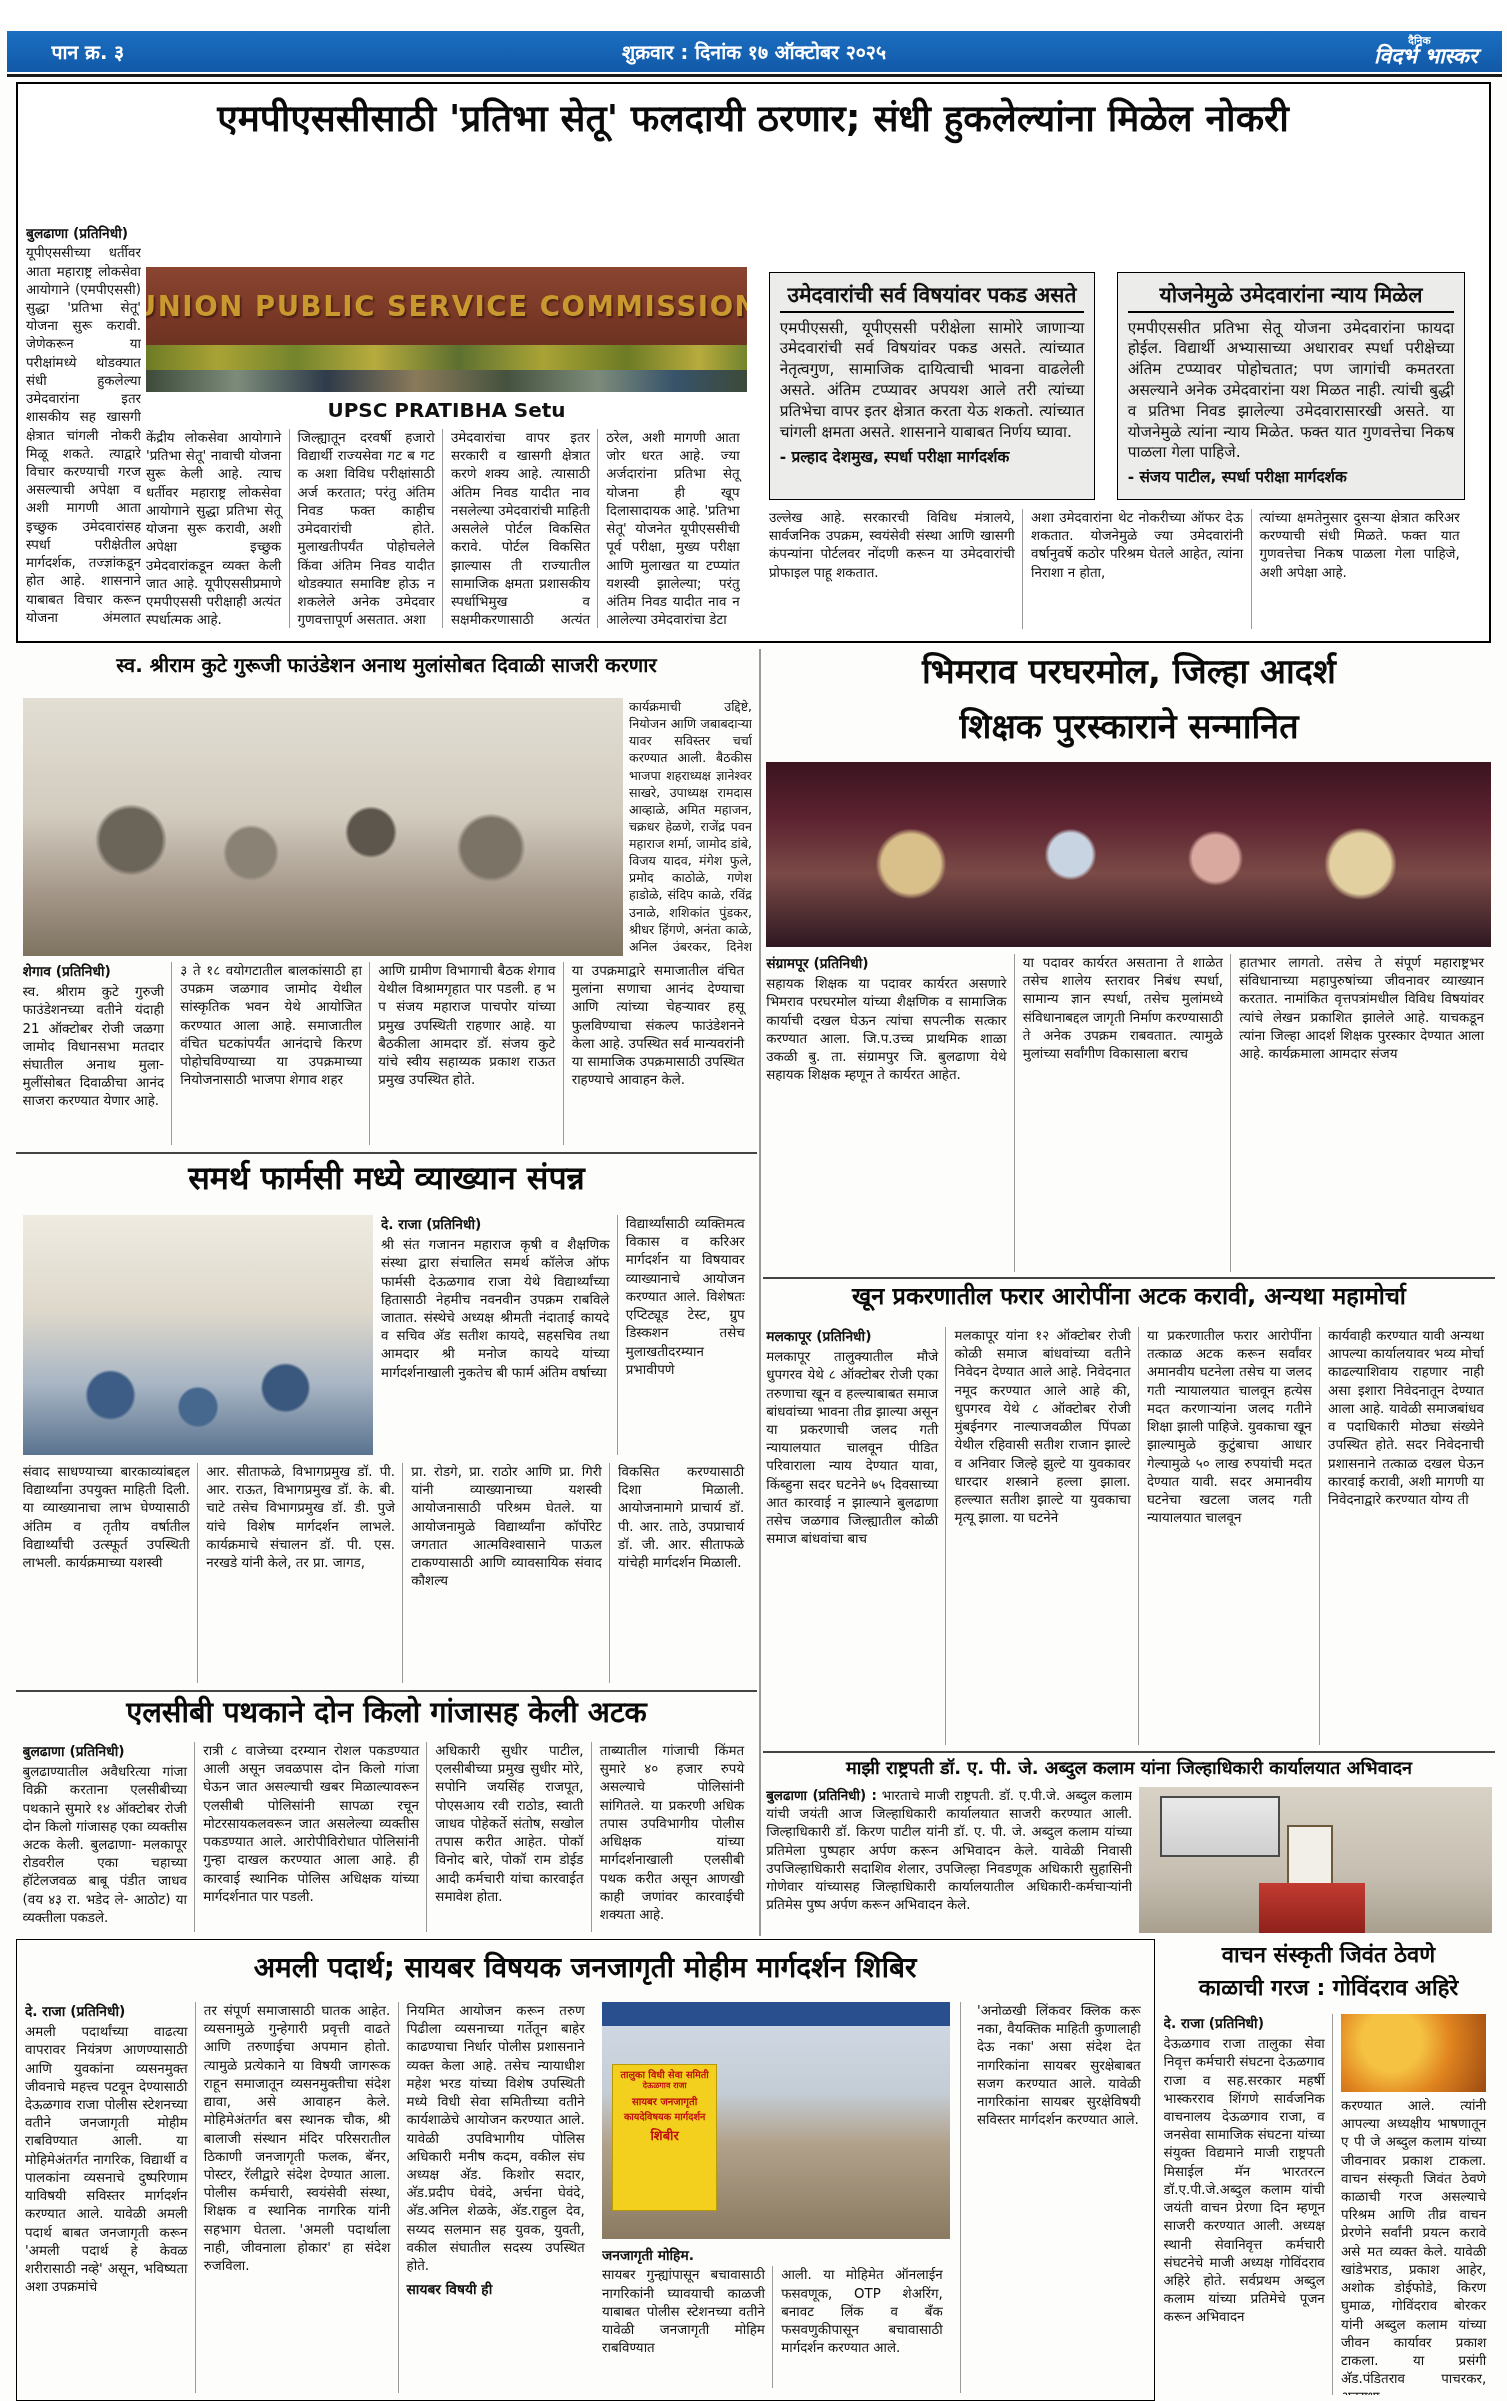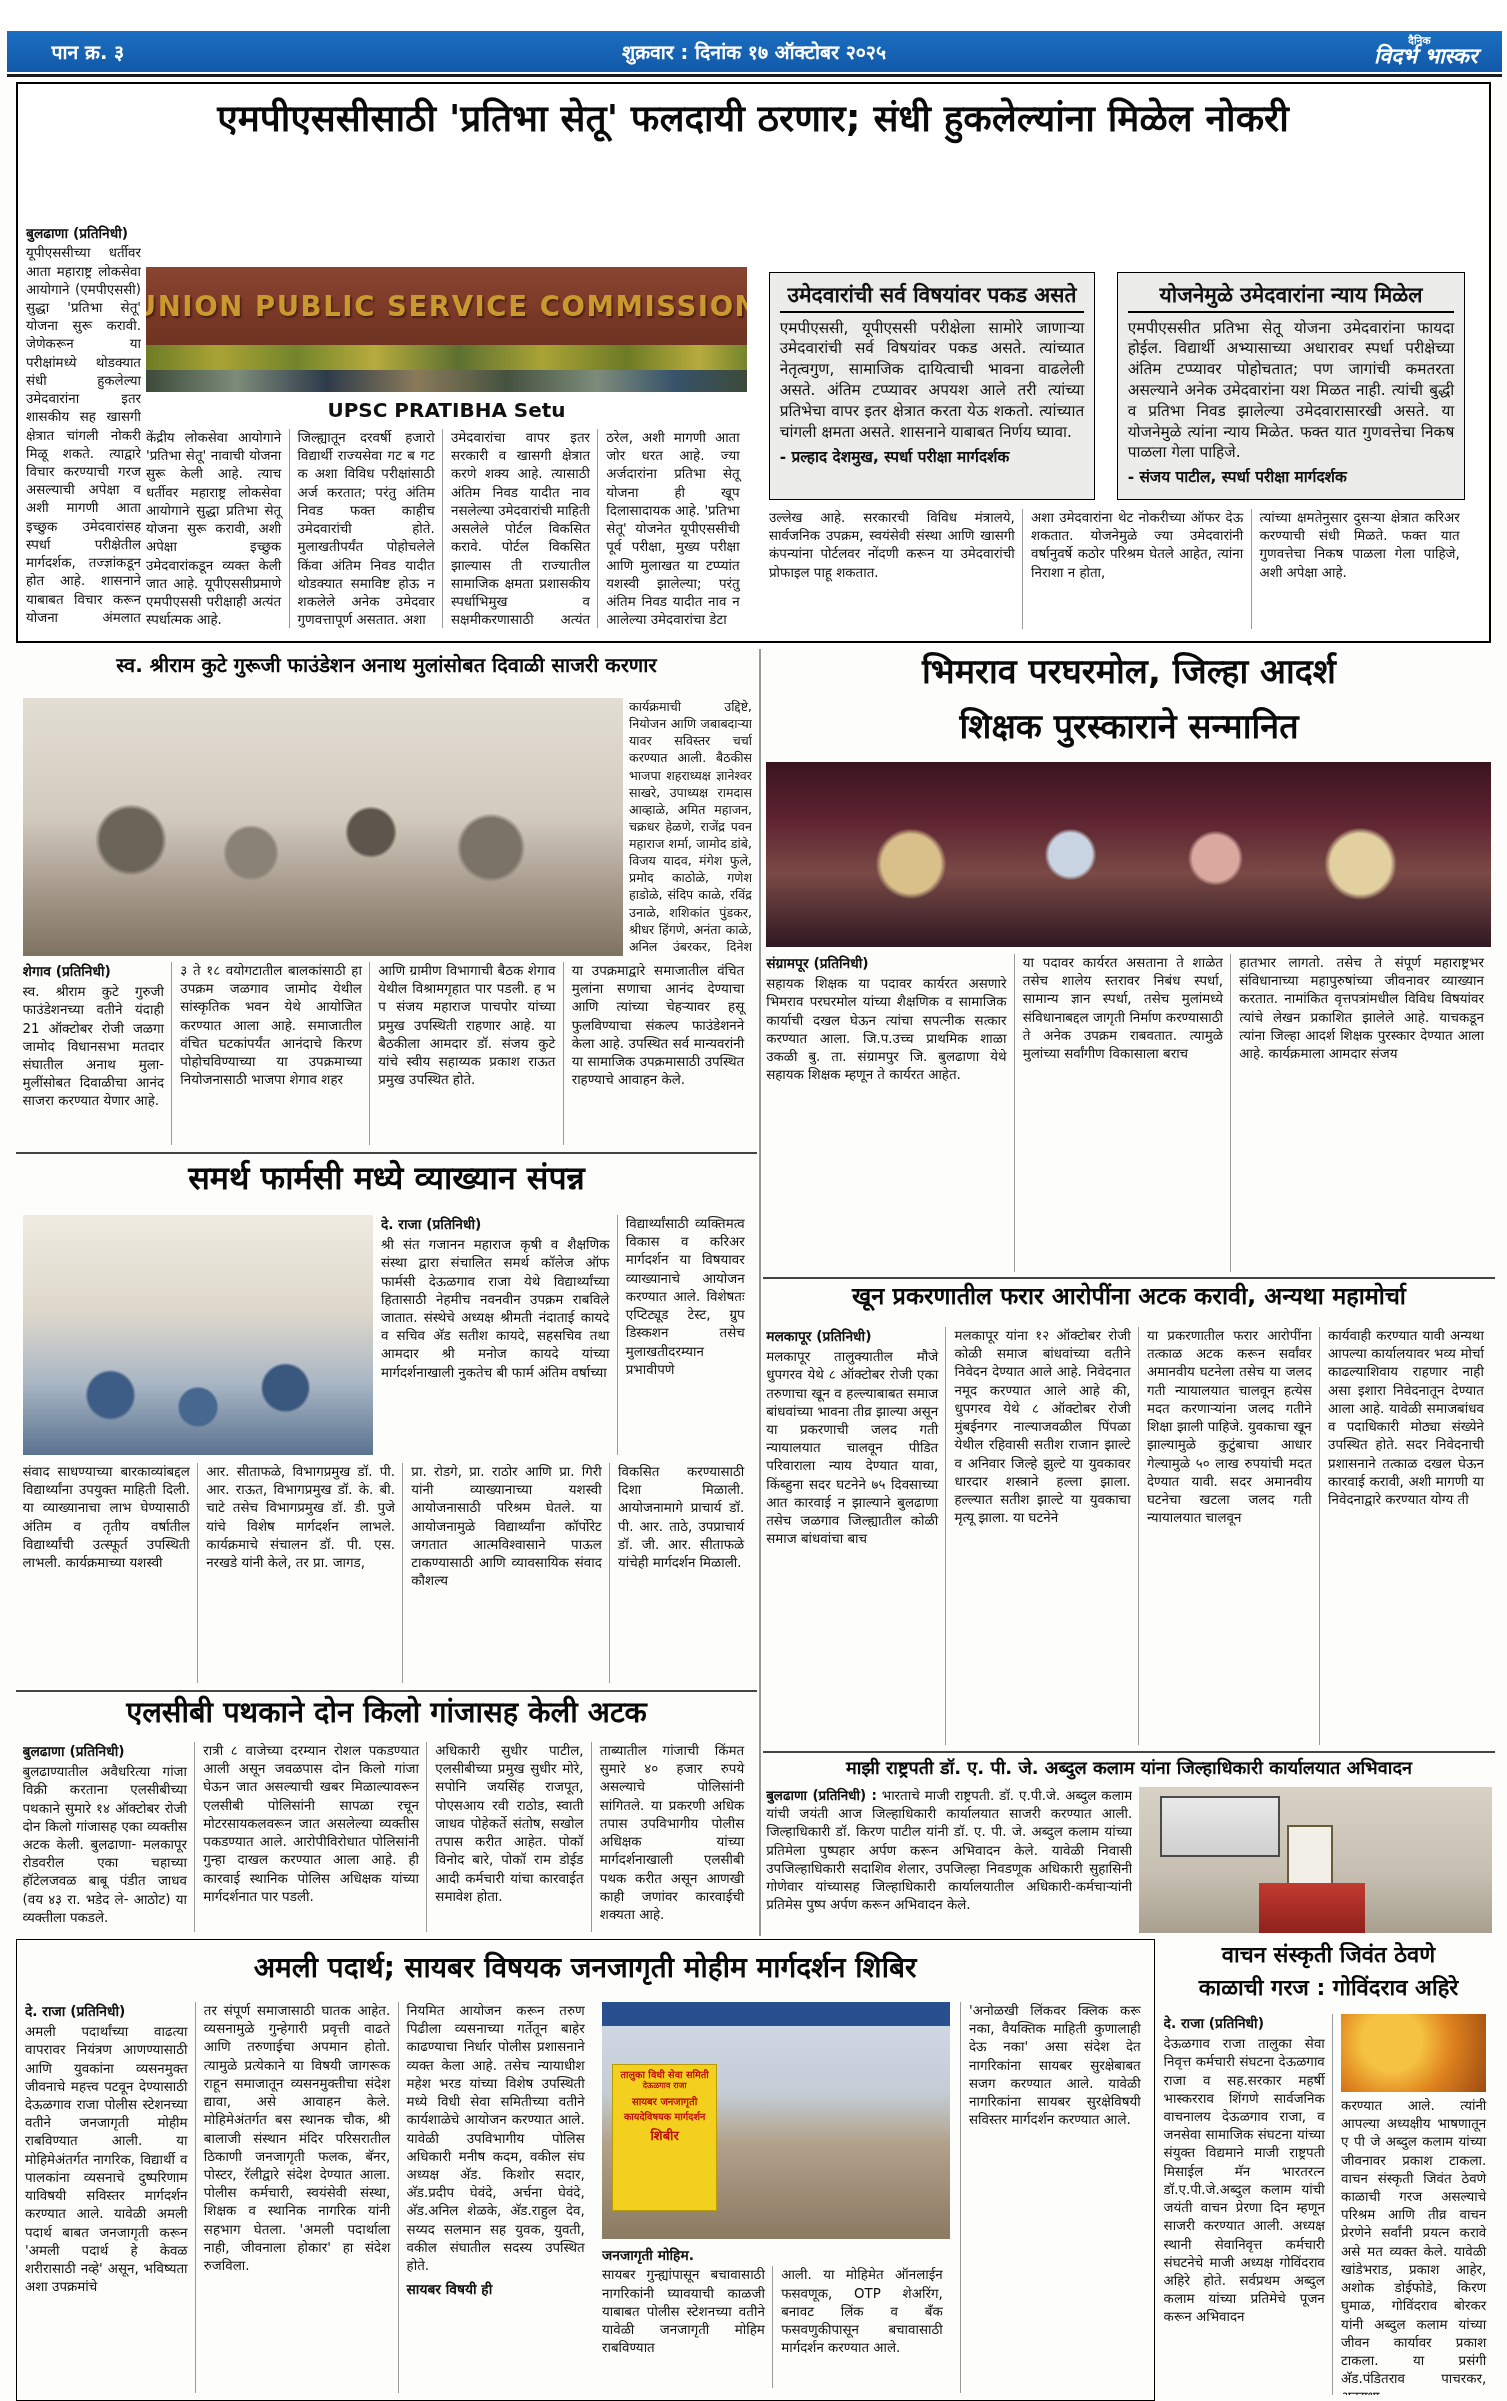--- a/index.html
+++ b/index.html
@@ -245,21 +245,21 @@
     </div>
 
     <div class="abs" style="left:585px; top:305px; width:348px; height:147px; overflow:hidden;">
       <div class="byline">जनजागृती मोहिम.</div>
       <div class="colrow" style="height:122px;">
         <div class="col">सायबर गुन्ह्यांपासून बचावासाठी नागरिकांनी घ्यावयाची काळजी याबाबत पोलीस स्टेशनच्या वतीने यावेळी जनजागृती मोहिम राबविण्यात</div>
         <div class="col">आली. या मोहिमेत ऑनलाईन फसवणूक, OTP शेअरिंग, बनावट लिंक व बँक फसवणुकीपासून बचावासाठी मार्गदर्शन करण्यात आले.</div>
       </div>
     </div>
 
-    <div class="abs col" style="left:943px; top:62px; width:188px; height:391px; border-left:0.8px solid #9a9a9a; padding-left:8px;">'अनोळखी लिंकवर क्लिक करू नका, वैयक्तिक माहिती कुणालाही देऊ नका' असा संदेश देत नागरिकांना सायबर सुरक्षेबाबत सजग करण्यात आले. यावेळी नागरिकांना सायबर सुरक्षेविषयी सविस्तर मार्गदर्शन करण्यात आले.</div>
+    <div class="abs col" style="left:943px; top:62px; width:188px; height:391px; border-left:0.8px solid #9a9a9a; padding-left:16px;">'अनोळखी लिंकवर क्लिक करू नका, वैयक्तिक माहिती कुणालाही देऊ नका' असा संदेश देत नागरिकांना सायबर सुरक्षेबाबत सजग करण्यात आले. यावेळी नागरिकांना सायबर सुरक्षेविषयी सविस्तर मार्गदर्शन करण्यात आले.</div>
   </div>
 
   <div class="abs" style="left:1162px; top:1915px; width:333px; height:462px;">
     <div class="abs hl" style="left:0; top:3.2px; width:333px; font-size:22px;">वाचन संस्कृती जिवंत ठेवणे</div>
     <div class="abs hl" style="left:0; top:36px; width:333px; font-size:22px;">काळाची गरज : गोविंदराव अहिरे</div>
     <div class="abs colrow" style="left:1.6px; top:75px; width:330px; height:381px;">
       <div class="col">
         <div class="byline">दे. राजा (प्रतिनिधी)</div>
         <span>देऊळगाव राजा तालुका सेवा निवृत्त कर्मचारी संघटना देऊळगाव राजा व सह.सरकार महर्षी भास्करराव शिंगणे सार्वजनिक वाचनालय देऊळगाव राजा, व जनसेवा सामाजिक संघटना यांच्या संयुक्त विद्यमाने माजी राष्ट्रपती मिसाईल मॅन भारतरत्न डॉ.ए.पी.जे.अब्दुल कलाम यांची जयंती वाचन प्रेरणा दिन म्हणून साजरी करण्यात आली. अध्यक्ष स्थानी सेवानिवृत्त कर्मचारी संघटनेचे माजी अध्यक्ष गोविंदराव अहिरे होते. सर्वप्रथम अब्दुल कलाम यांच्या प्रतिमेचे पूजन करून अभिवादन</span>
       </div>

